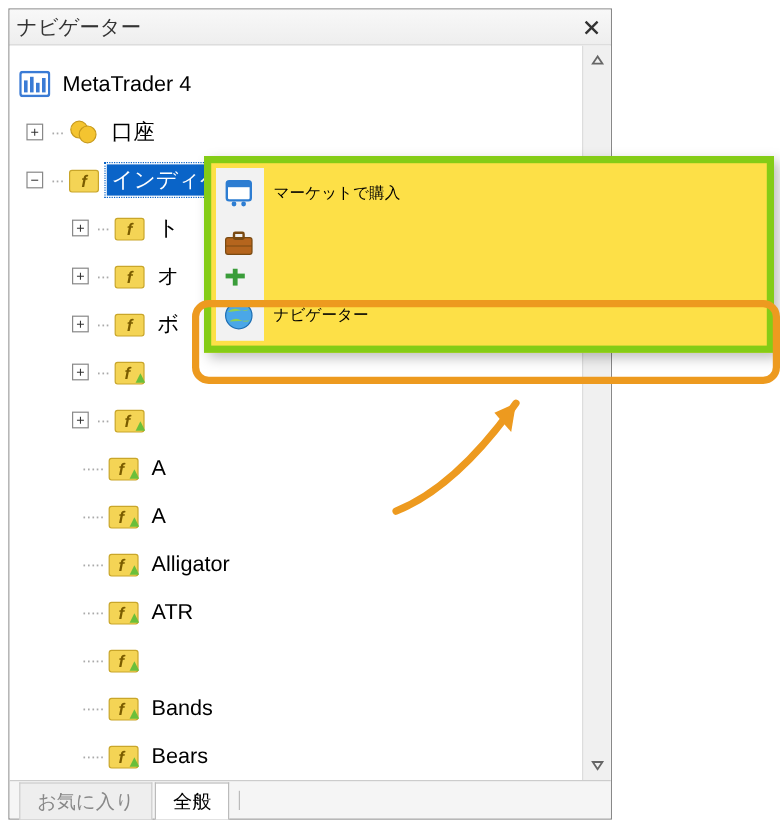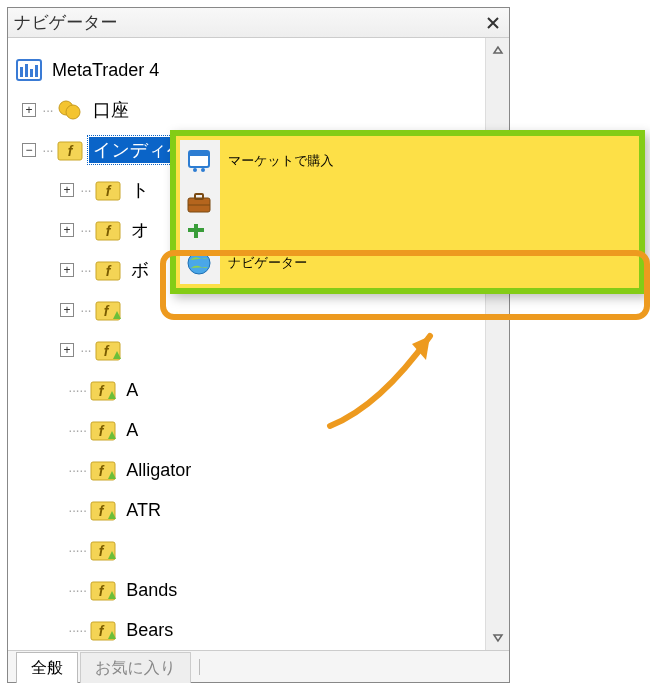--- a/index.html
+++ b/index.html
@@ -365,22 +365,22 @@
       <div class="scroll-thumb"></div>
       <div class="scroll-arrow-down">
         <svg width="12" height="10" viewBox="0 0 12 10">
             <path d="M6 8 L2 2 L10 2 Z" fill="none" stroke="#666" stroke-width="1.5"></path>
           </svg>
       </div>
     </div>
   </div>
 
   <div class="tabs">
+    <div class="tab inactive"><span>お気に入り</span></div>
     <div class="tab"><span>全般</span></div>
-    <div class="tab inactive"><span>お気に入り</span></div>
     <div class="tabsep"></div>
   </div>
 </div>
 
 <div class="context-menu">
   <div class="menu-strip"></div>
 
   <div class="menu-item">
     <span class="micon">
       <svg width="26" height="26" viewBox="0 0 26 26">

